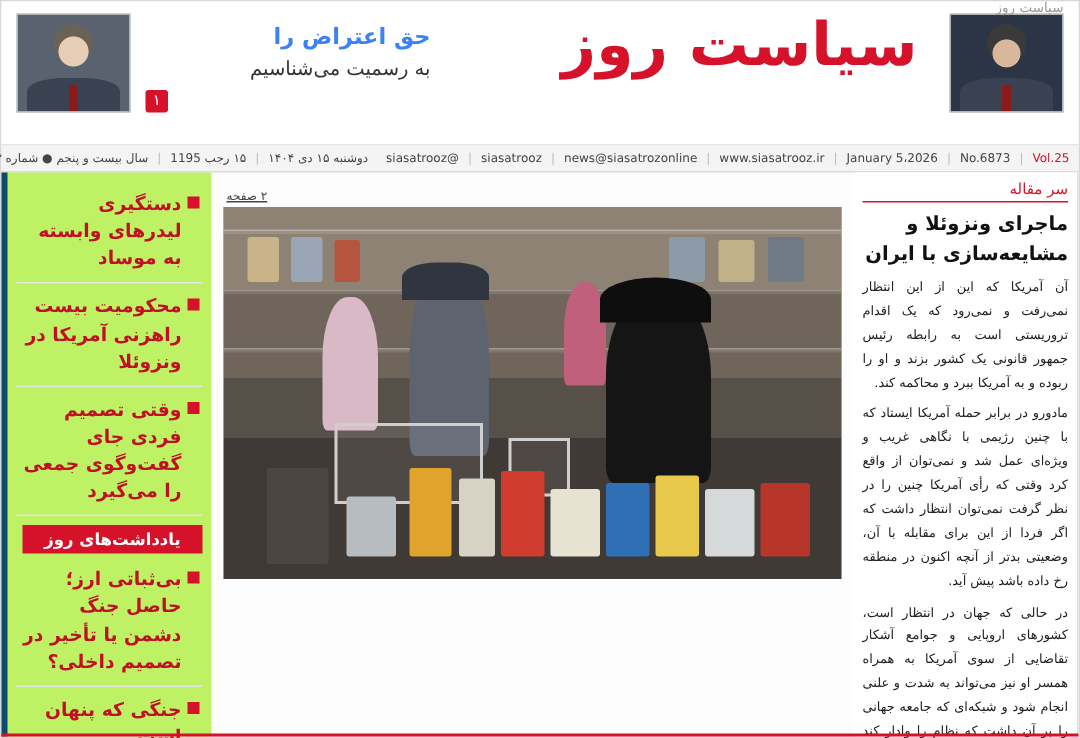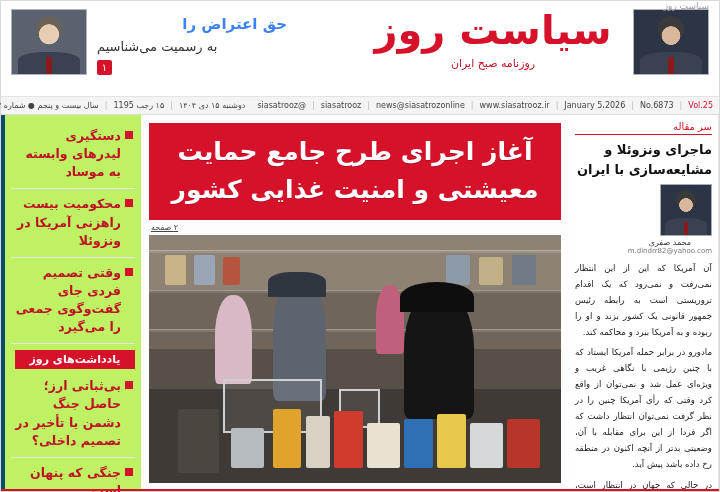--- a/index.html
+++ b/index.html
@@ -84,21 +84,21 @@
     left: 96px; top: 14px;
     width: 190px;
     text-align: left;
     direction: rtl;
   }
   .mast-left-block .l1 {
     font-size: 15px; font-weight: bold; color: #3b82f6;
     text-align: right;
   }
   .mast-left-block .l2 {
-    font-size: 13px; color: #333; margin-top: 6px; 
+    font-size: 13px; color: #333; margin-top: 6px; text-align: right;
   }
   .mast-left-block .pagebadge {
     display: inline-block;
     margin-top: 6px;
     width: 15px; height: 15px;
     background: #d6112a;
     color: #fff;
     font-size: 10px;
     text-align: center;
     line-height: 15px;
@@ -323,21 +323,20 @@
     </div>
 
     <div class="mast-left-block">
       <div class="l1">حق اعتراض را</div>
       <div class="l2">به رسمیت می‌شناسیم</div>
       <div class="pagebadge">۱</div>
     </div>
 
     <div class="mast-title">
       <div class="name">سیاست روز</div>
-      <div class="sub">روزنامه صبح ایران</div>
     </div>
 
     <div class="mast-corner">سیاست روز</div>
   </div>
 
   <div class="infobar">
     <span class="seg red">Vol.25</span>
     <span class="sep">|</span>
     <span class="seg">No.6873</span>
     <span class="sep">|</span>
@@ -357,44 +356,29 @@
     <span class="sep">|</span>
     <span class="seg">سال بیست و پنجم ● شماره ۶۸۷۳</span>
 
   </div>
 
   <div class="content">
 
     <div class="col-right">
       <div class="kicker">سر مقاله</div>
       <div class="r-title">ماجرای ونزوئلا و مشایعه‌سازی با ایران</div>
-      <div class="author-box">
-        <div>
-          <div class="author-photo">
-            <div class="face dark">
-                <div class="face-shoulders"></div>
-                <div class="face-tie"></div>
-              </div>
-          </div>
-          <div class="author-name">محمد صفری</div>
-          <div class="author-mail">m.dindrr82@yahoo.com</div>
-        </div>
-      </div>
       <div class="r-body">
         <p>آن آمریکا که این از این انتظار نمی‌رفت و نمی‌رود که یک اقدام تروریستی است به رابطه رئیس جمهور قانونی یک کشور بزند و او را ربوده و به آمریکا ببرد و محاکمه کند.</p>
         <p>مادورو در برابر حمله آمریکا ایستاد که با چنین رژیمی با نگاهی غریب و ویژه‌ای عمل شد و نمی‌توان از واقع کرد وقتی که رأی آمریکا چنین را در نظر گرفت نمی‌توان انتظار داشت که اگر فردا از این برای مقابله با آن، وضعیتی بدتر از آنچه اکنون در منطقه رخ داده باشد پیش آید.</p>
         <p>در حالی که جهان در انتظار است، کشورهای اروپایی و جوامع آشکار تقاضایی از سوی آمریکا به همراه همسر او نیز می‌تواند به شدت و علنی انجام شود و شبکه‌ای که جامعه جهانی را بر آن داشت که نظام را وادار کند در برابر این آمریکا ذخایر ملی در آن کشور را تعیین و تنظیم کند.</p>
 
       </div>
     </div>
 
     <div class="col-center">
-      <div class="lead-banner">
-        <div class="lead-title">آغاز اجرای طرح جامع حمایت معیشتی و امنیت غذایی کشور</div>
-      </div>
       <div class="lead-note">۲ صفحه</div>
 
       <div class="lead-photo">
         <div class="ph-bg"></div>
 
         <div class="ph-shelf" style="left:0;  top:6%;  width:100%; height:3px;"></div>
         <div class="ph-shelf" style="left:0;  top:22%; width:100%; height:3px;"></div>
         <div class="ph-shelf" style="left:0;  top:38%; width:100%; height:3px;"></div>
         <div class="ph-goods" style="left:4%;  top:8%;  width:5%;  height:12%; background:#c9b48a;"></div>
         <div class="ph-goods" style="left:11%; top:8%;  width:5%;  height:12%; background:#9aa6b5;"></div>

